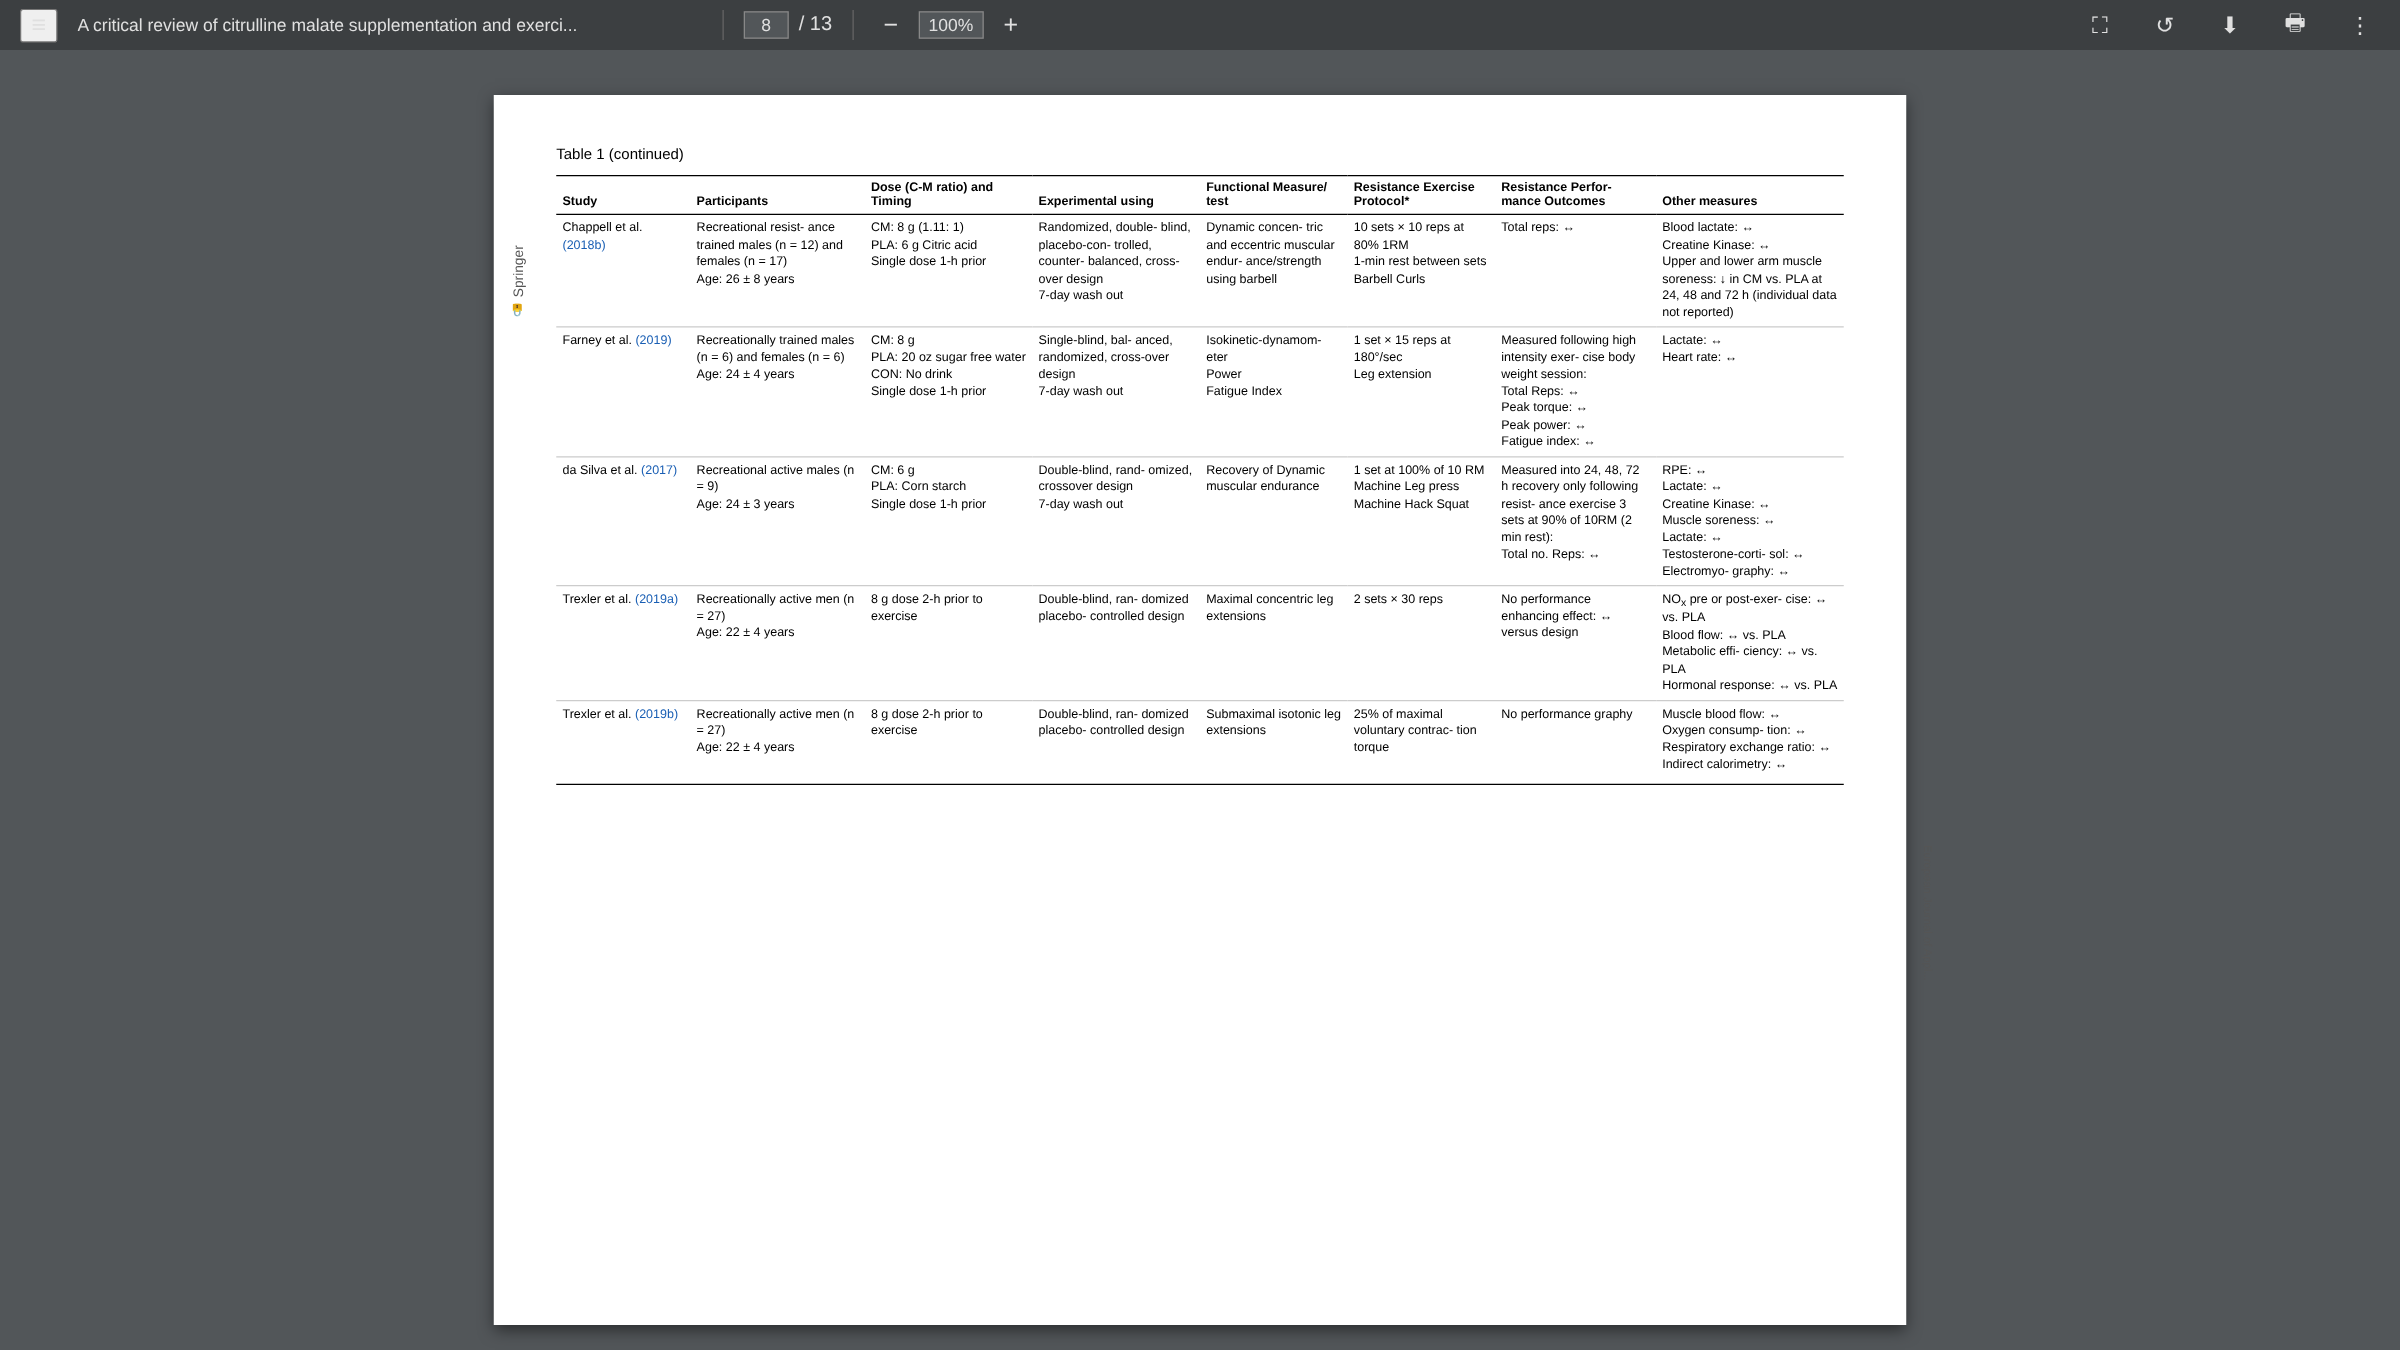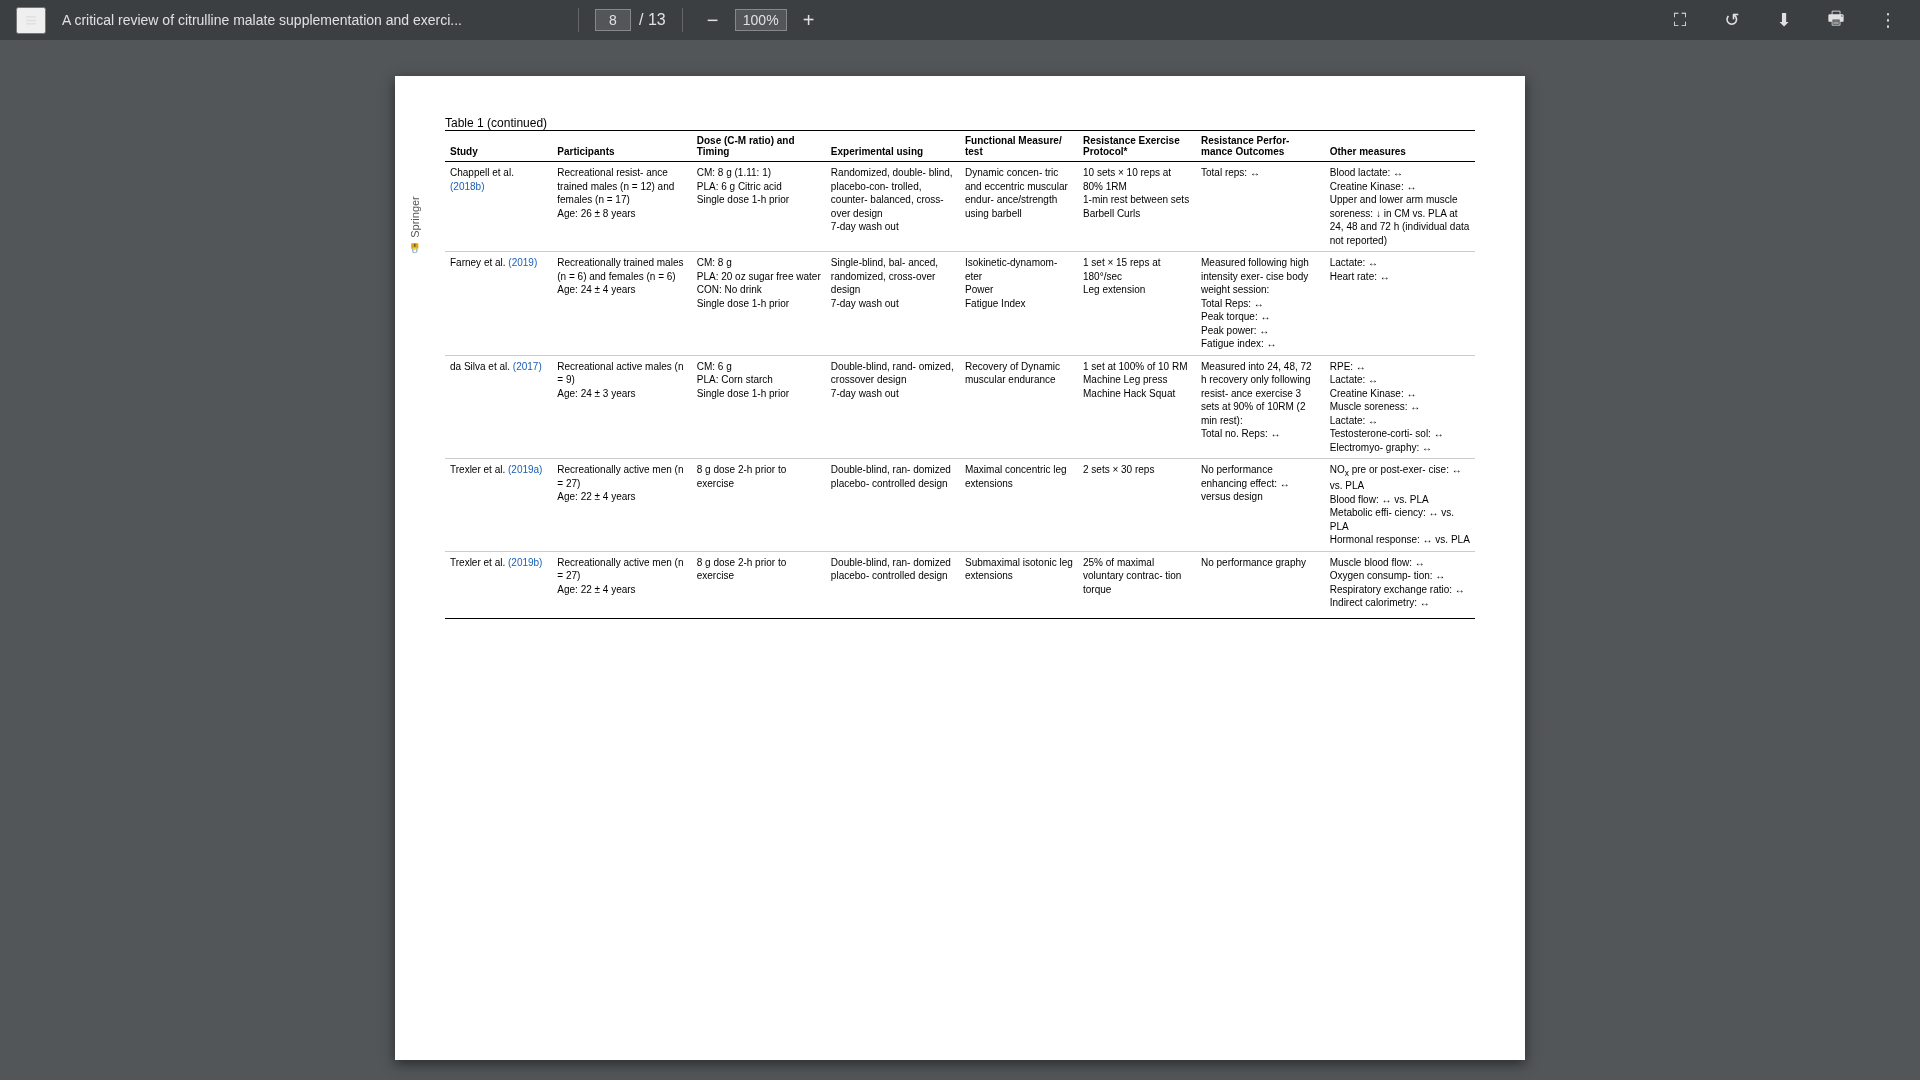--- a/index.html
+++ b/index.html
@@ -149,20 +149,21 @@
       writing-mode: vertical-rl;
       font-size: 9px;
       color: #555;
       white-space: nowrap;
     }
 
     
     .table-caption {
       font-size: 12px;
       font-weight: bold;
+      margin-bottom: 10px;
       color: #000;
     }
     .table-caption span {
       font-weight: normal;
     }
 
     table {
       width: 100%;
       border-collapse: collapse;
       font-size: 10px;

